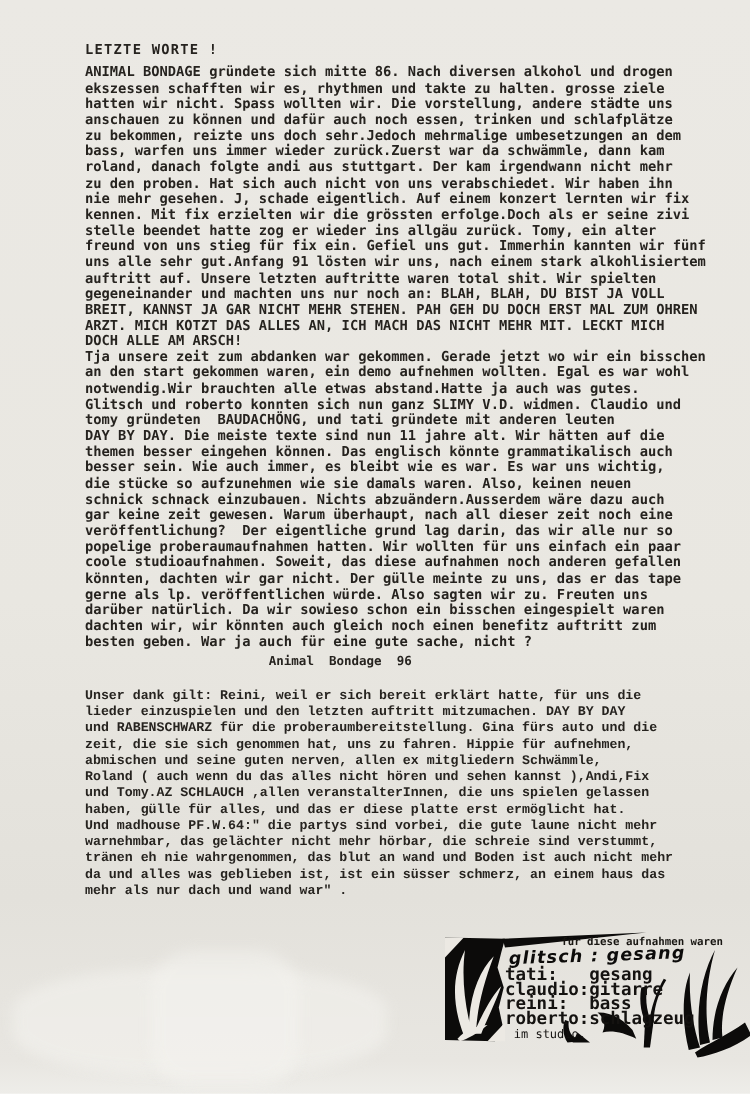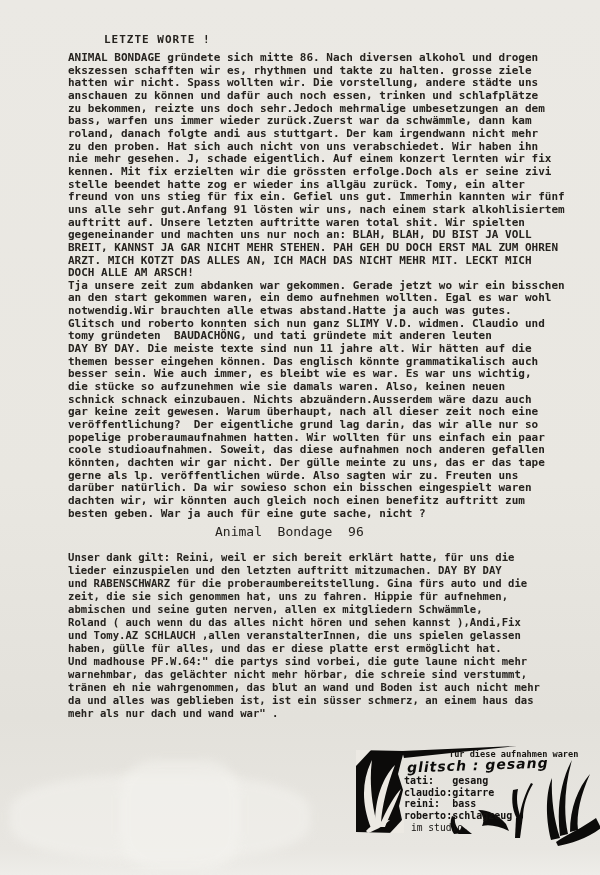--- a/index.html
+++ b/index.html
@@ -3,33 +3,33 @@
 <meta charset="utf-8">
 <style>
   html,body{margin:0;padding:0;}
   body{
     width:600px;height:875px;position:relative;overflow:hidden;
     background:linear-gradient(180deg,#ebe9e4 0%,#e9e7e1 55%,#e3e1db 82%,#e8e6e1 97%,#eeede9 100%);
     font-family:"DejaVu Sans Mono", monospace;
   }
   .ink{color:#26231f;}
   .abs{position:absolute;}
-  #heading{left:68px;top:33px;font-size:11px;font-weight:bold;letter-spacing:1px;margin-left:36px;}
+  #heading{left:68px;top:33px;font-size:11px;font-weight:bold;letter-spacing:1px;}
   #para1{left:68px;top:52px;font-size:11px;line-height:12.65px;font-weight:bold;white-space:pre;letter-spacing:0;}
-  #byline{left:215px;top:524px;font-size:13px;font-weight:normal;white-space:pre;}
-  #para2{left:68px;top:551px;font-size:10.6px;line-height:13px;font-weight:bold;white-space:pre;}
+  #byline{left:215px;top:524px;font-size:10px;font-weight:bold;white-space:pre;}
+  #para2{left:68px;top:551px;font-size:10.6px;line-height:13px;font-weight:bold;white-space:pre;font-family:Liberation Mono, monospace;}
   
   .ghost{position:absolute;filter:blur(5px);opacity:.55;background:#f4f3ef;border-radius:40%;}
   #ghost1{left:10px;top:775px;width:300px;height:85px;}
   #ghost2{left:120px;top:760px;width:120px;height:110px;border-radius:30%;}
   
   #credit-intro{left:406px;top:749px;font-size:8.6px;font-weight:bold;color:#181612;margin-left:43px;}
   #credit-hand{left:407px;top:757px;font-size:14px;font-weight:bold;font-style:italic;
     font-family:"DejaVu Sans",sans-serif;color:#0c0b0a;transform:rotate(-2deg);letter-spacing:1px;}
-  #credit-members{left:404px;top:775px;font-size:10px;line-height:11.6px;font-weight:bold;
+  #credit-members{left:404px;top:775px;font-size:14px;line-height:11.6px;font-weight:bold;
     white-space:pre;color:#141210;}
   #credit-studio{left:411px;top:822px;font-size:9.6px;font-weight:normal;color:#141210;}
   #artwork{left:0;top:0;pointer-events:none;}
 </style>
 </head>
 <body>
 
 <div class="ghost" id="ghost1"></div>
 <div class="ghost" id="ghost2"></div>
 

